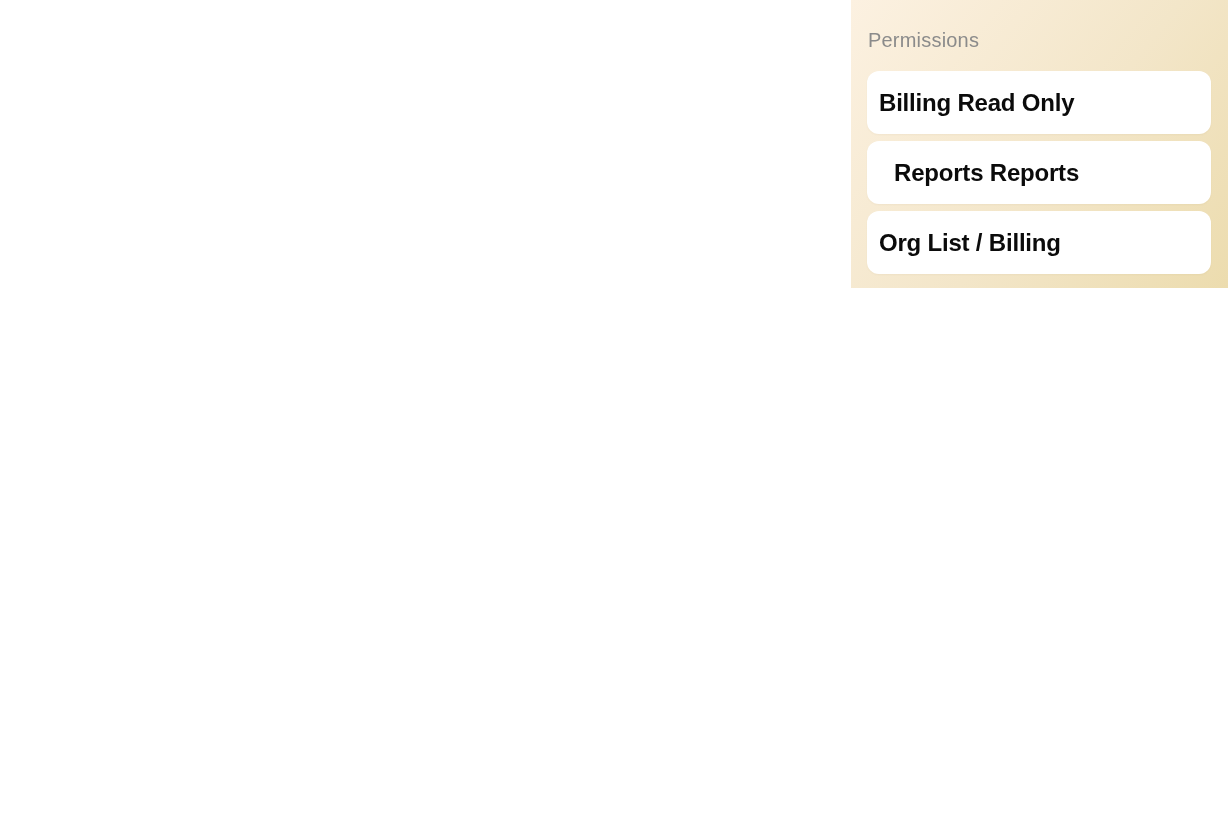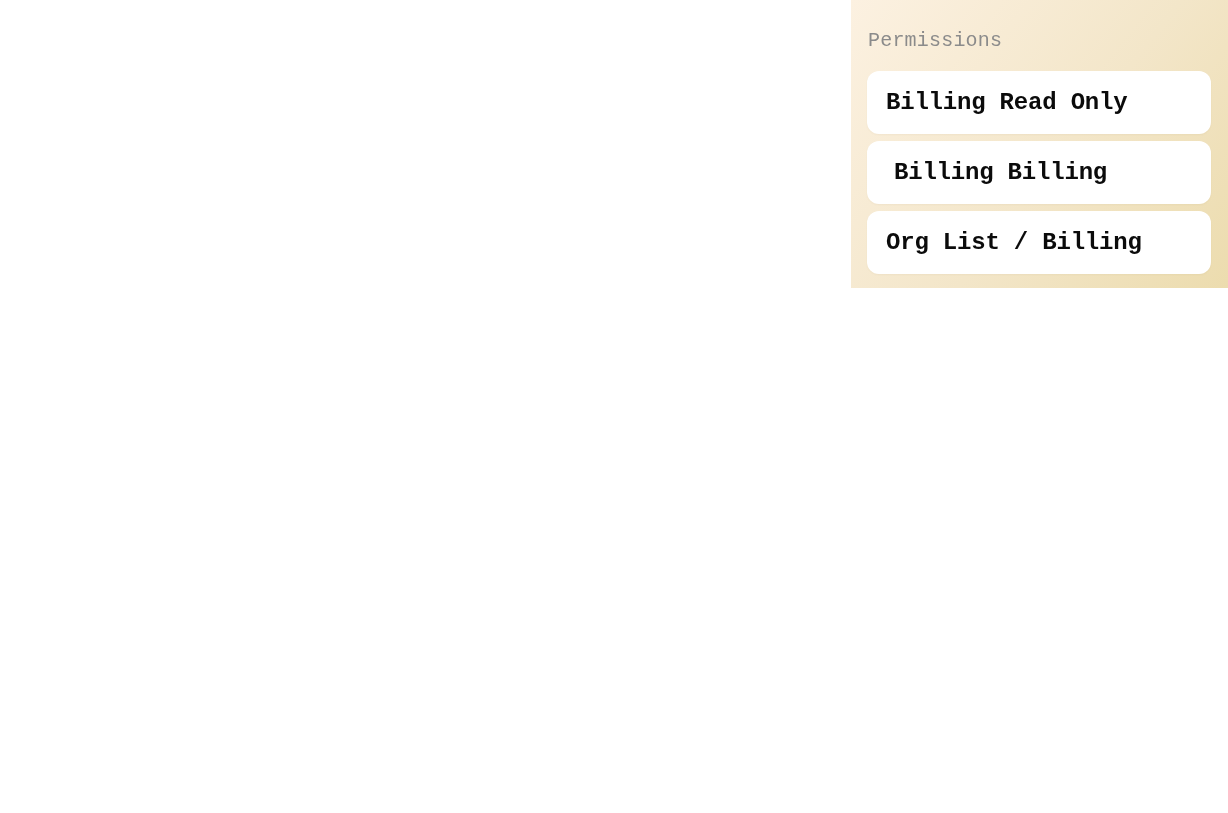--- a/index.html
+++ b/index.html
@@ -1,15 +1,15 @@
 <!DOCTYPE html>
 <html><head>
 <meta charset="utf-8">
 <style>
-  * { margin: 0; padding: 0; box-sizing: border-box; font-family: Liberation Mono, monospace; }
+  * { margin: 0; padding: 0; box-sizing: border-box; }
   html, body {
     width: 1228px;
     height: 813px;
     background: #ffffff;
     font-family: "Liberation Sans", "DejaVu Sans", sans-serif;
     overflow: hidden;
     position: relative;
   }
   .permissions-panel {
     position: absolute;
@@ -29,21 +29,21 @@
     margin-bottom: 18px;
     letter-spacing: 0.2px;
   }
   .perm-card {
     width: 344px;
     height: 63px;
     background: #ffffff;
     border-radius: 12px;
     display: flex;
     align-items: center;
-    padding-left: 19px;
+    padding-left: 12px;
     margin-bottom: 7px;
     box-shadow: 0 1px 2px rgba(120, 95, 40, 0.05);
     cursor: pointer;
   }
   .perm-card.indent { padding-left: 27px; }
   .perm-card:nth-of-type(3) { margin-bottom: 6px; }
   .perm-label {
     font-size: 24px;
     font-weight: 700;
     color: #0b0b0b;
@@ -56,20 +56,20 @@
 
 <main>
   <aside class="permissions-panel">
     <h2 class="panel-title">Permissions</h2>
 
     <div class="perm-card">
       <span class="perm-label">Billing Read Only</span>
     </div>
 
     <div class="perm-card indent">
-      <span class="perm-label">Billing Billing</span>
+      <span class="perm-label">Reports Reports</span>
     </div>
 
     <div class="perm-card">
       <span class="perm-label">Org List / Billing</span>
     </div>
   </aside>
 </main>
 
 </body></html>

